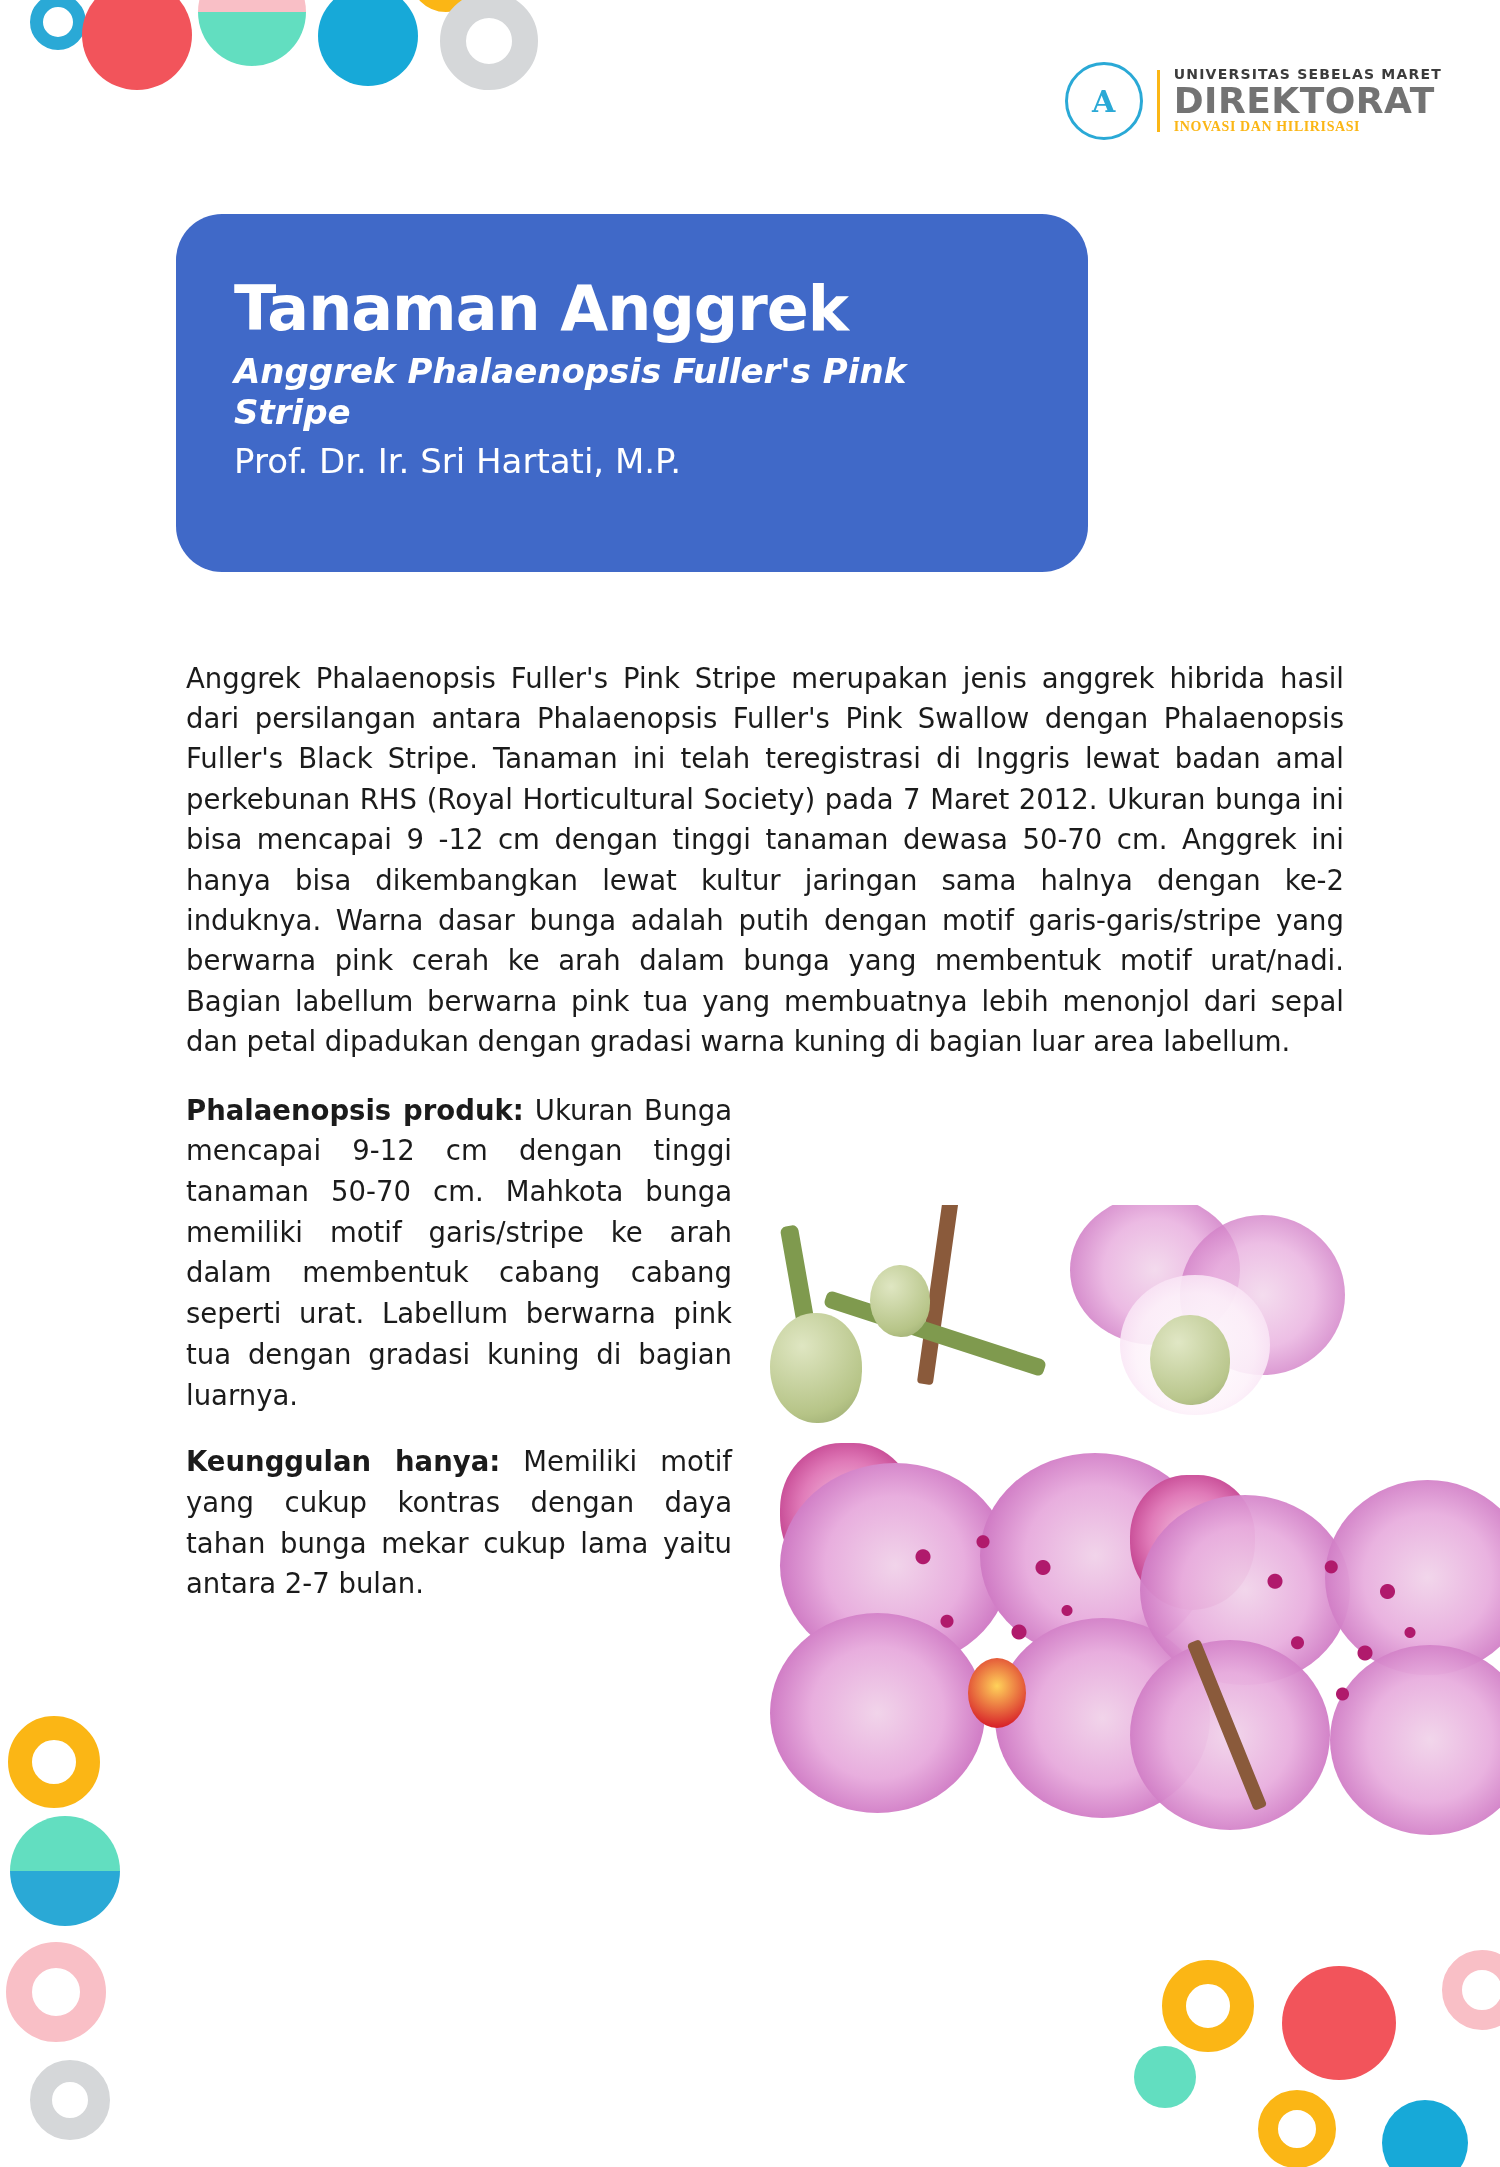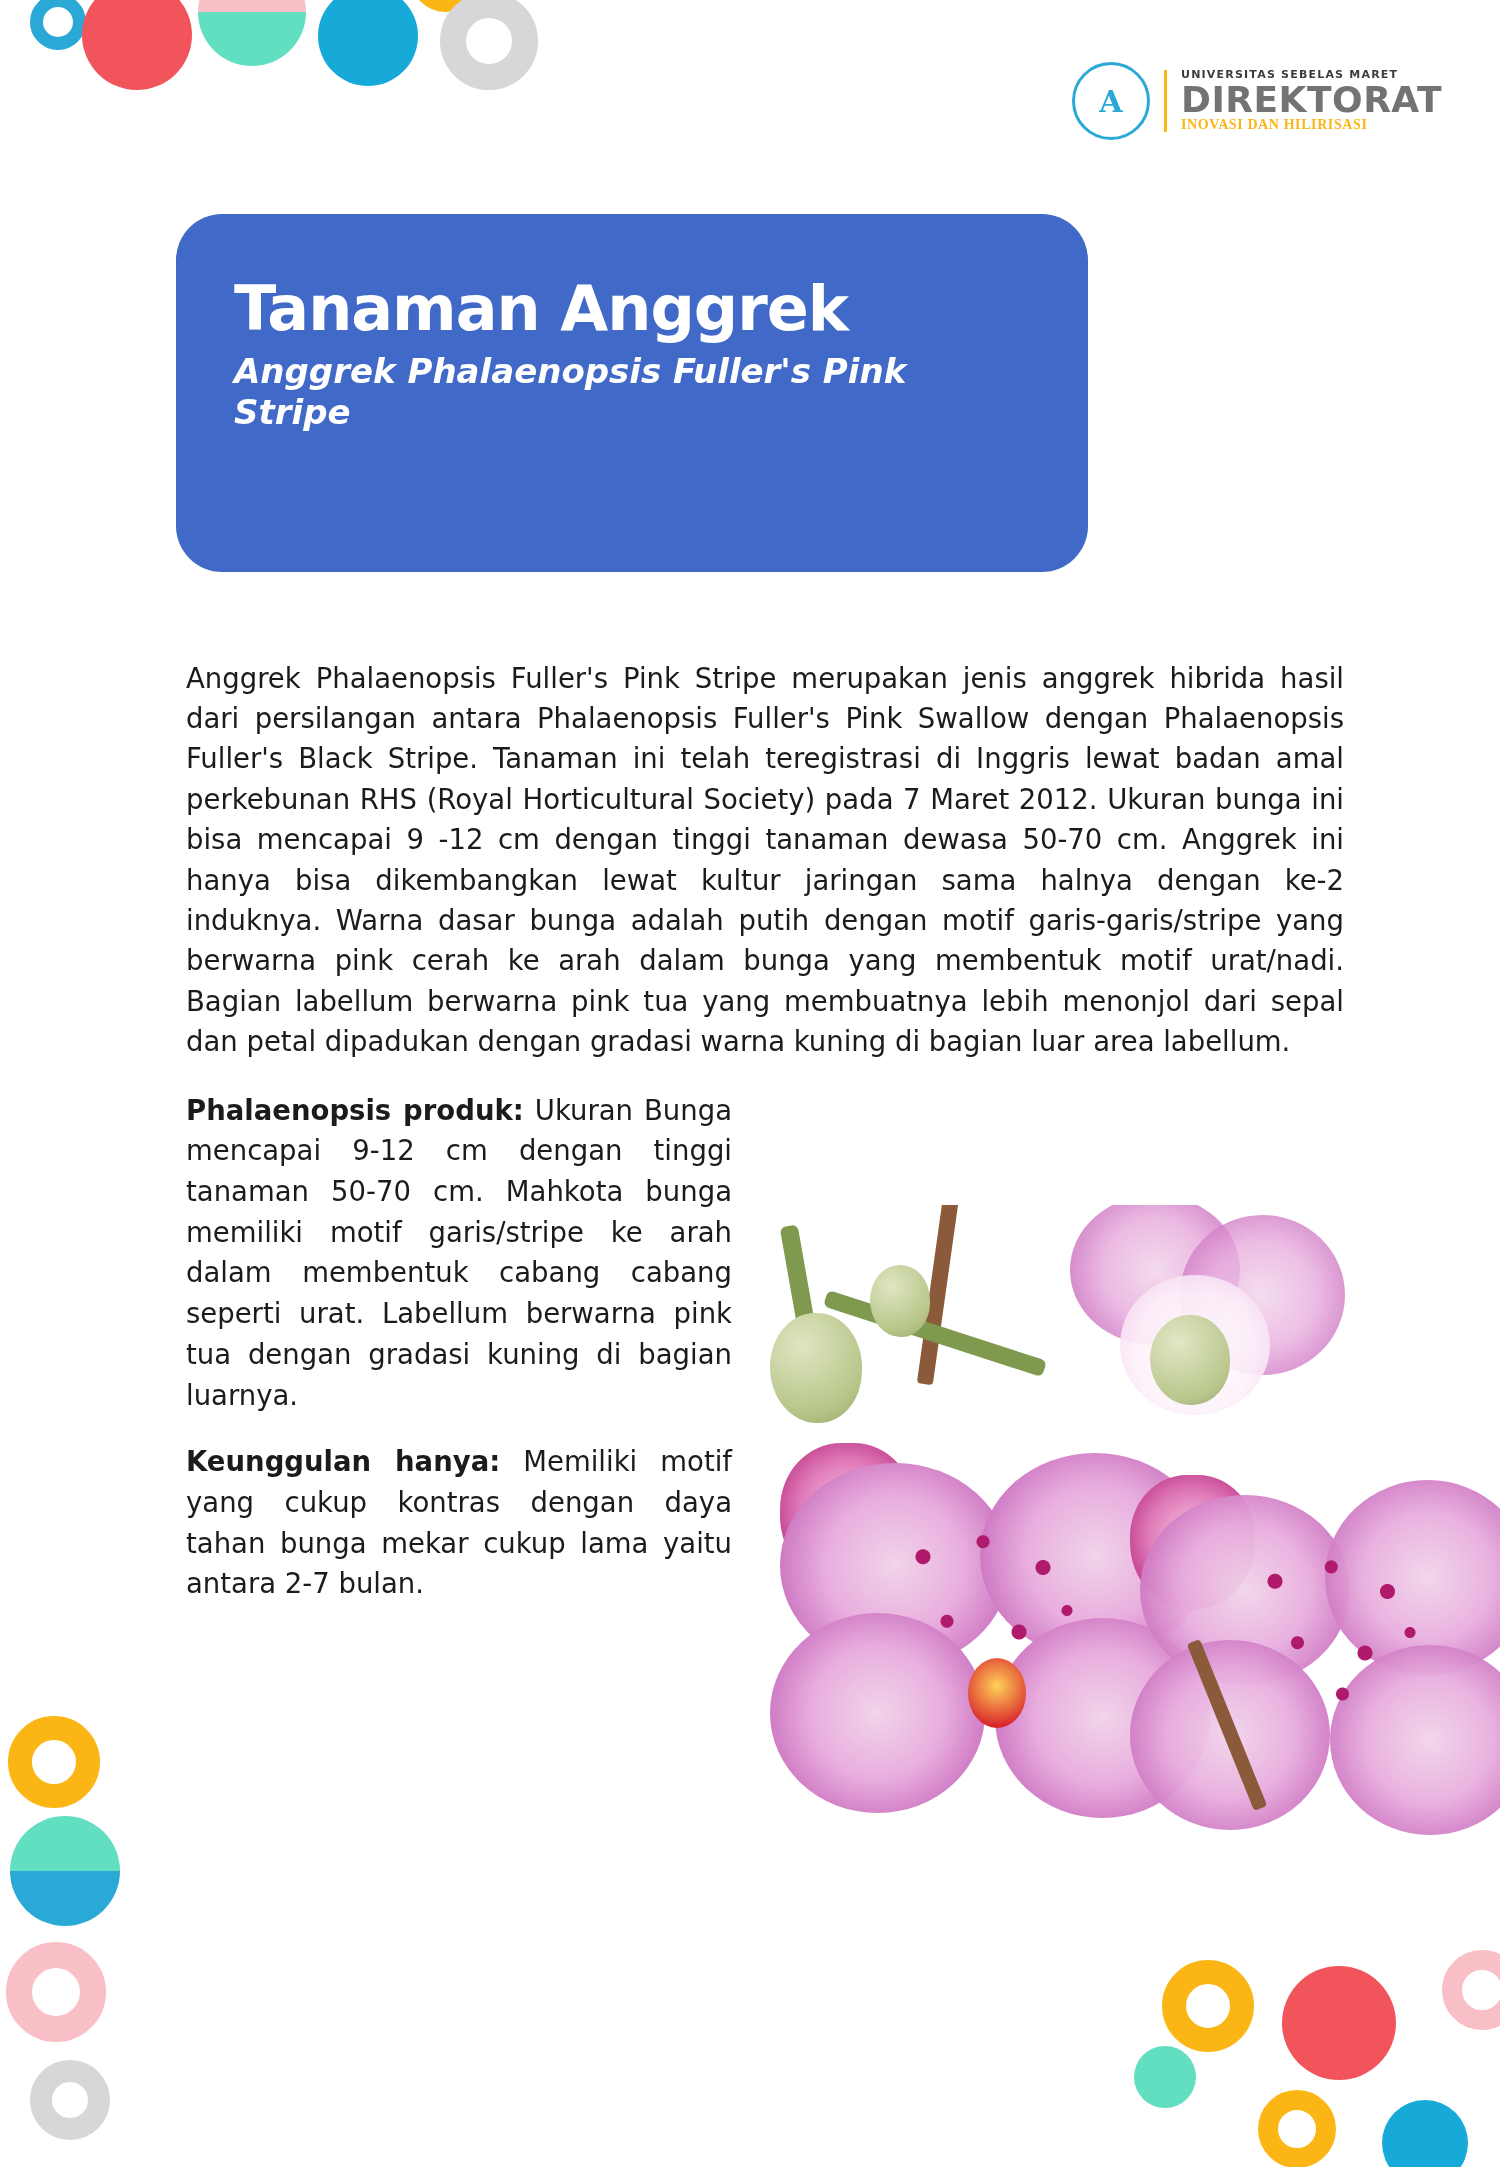--- a/index.html
+++ b/index.html
@@ -74,21 +74,21 @@
     font-weight: bold;
     font-family: "DejaVu Serif", serif;
   }
   #logo-divider {
     width: 3px;
     height: 62px;
     background: #fbb615;
   }
   .logo-text-block { line-height: 1.05; }
   #logo-univ {
-    font-size: 11px;
+    font-size: 14px;
     letter-spacing: 1.2px;
     color: #3c3c3c;
     font-weight: bold;
   }
   #logo-dir {
     font-size: 36px;
     font-weight: bold;
     color: #737373;
     letter-spacing: 0.5px;
   }
@@ -250,20 +250,21 @@
   <div class="logo-text-block">
     <div id="logo-univ">UNIVERSITAS SEBELAS MARET</div>
     <div id="logo-dir">DIREKTORAT</div>
     <div id="logo-sub">INOVASI DAN HILIRISASI</div>
   </div>
 </div>
 
 <div id="title-card">
   <div id="title-main">Tanaman Anggrek</div>
   <div id="title-sub">Anggrek Phalaenopsis Fuller's Pink Stripe</div>
+  <div id="title-author">Prof. Dr. Ir. Sri Hartati, M.P.</div>
 </div>
 
 <div id="orchid-photo">
 
   <div class="stem-brown" style="left:180px; top:-10px; width:16px; height:190px; transform:rotate(8deg);"></div>
   <div class="stem" style="left:40px; top:20px; width:18px; height:120px; transform:rotate(-10deg);"></div>
   <div class="stem" style="left:70px; top:120px; width:230px; height:17px; transform:rotate(18deg);"></div>
   <div class="bud" style="left:20px; top:108px; width:92px; height:110px;"></div>
   <div class="bud" style="left:120px; top:60px; width:60px; height:72px;"></div>
 

